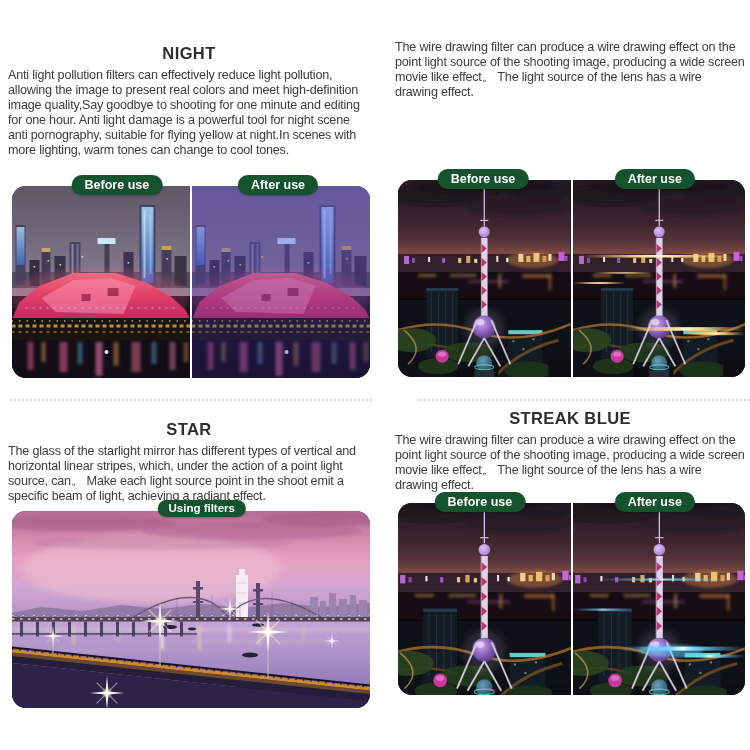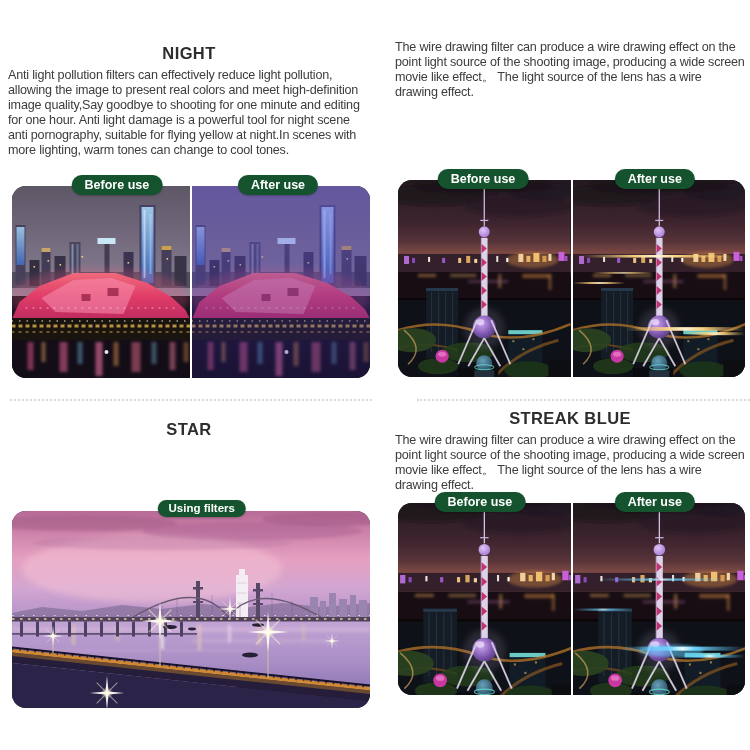--- a/index.html
+++ b/index.html
@@ -433,20 +433,21 @@
         </div>
       </div>
     </div>
   </section>
 
   <div class="divider" id="divider-left"></div>
   <div class="divider" id="divider-right"></div>
 
   <section class="sec" id="sec-star">
     <h2>STAR</h2>
+    <p>The glass of the starlight mirror has different types of vertical and horizontal linear stripes, which, under the action of a point light source, can。 Make each light source point in the shoot emit a specific beam of light, achieving a radiant effect.</p>
     <div class="pair" id="pair-star">
       <span class="badge small" style="left:53%">Using filters</span>
       <div class="clip">
         <div class="half">
           <svg viewBox="0 0 358 197" preserveAspectRatio="xMidYMid slice">
               <use href="#bridge-scene"></use>
             </svg>
         </div>
       </div>
     </div>

